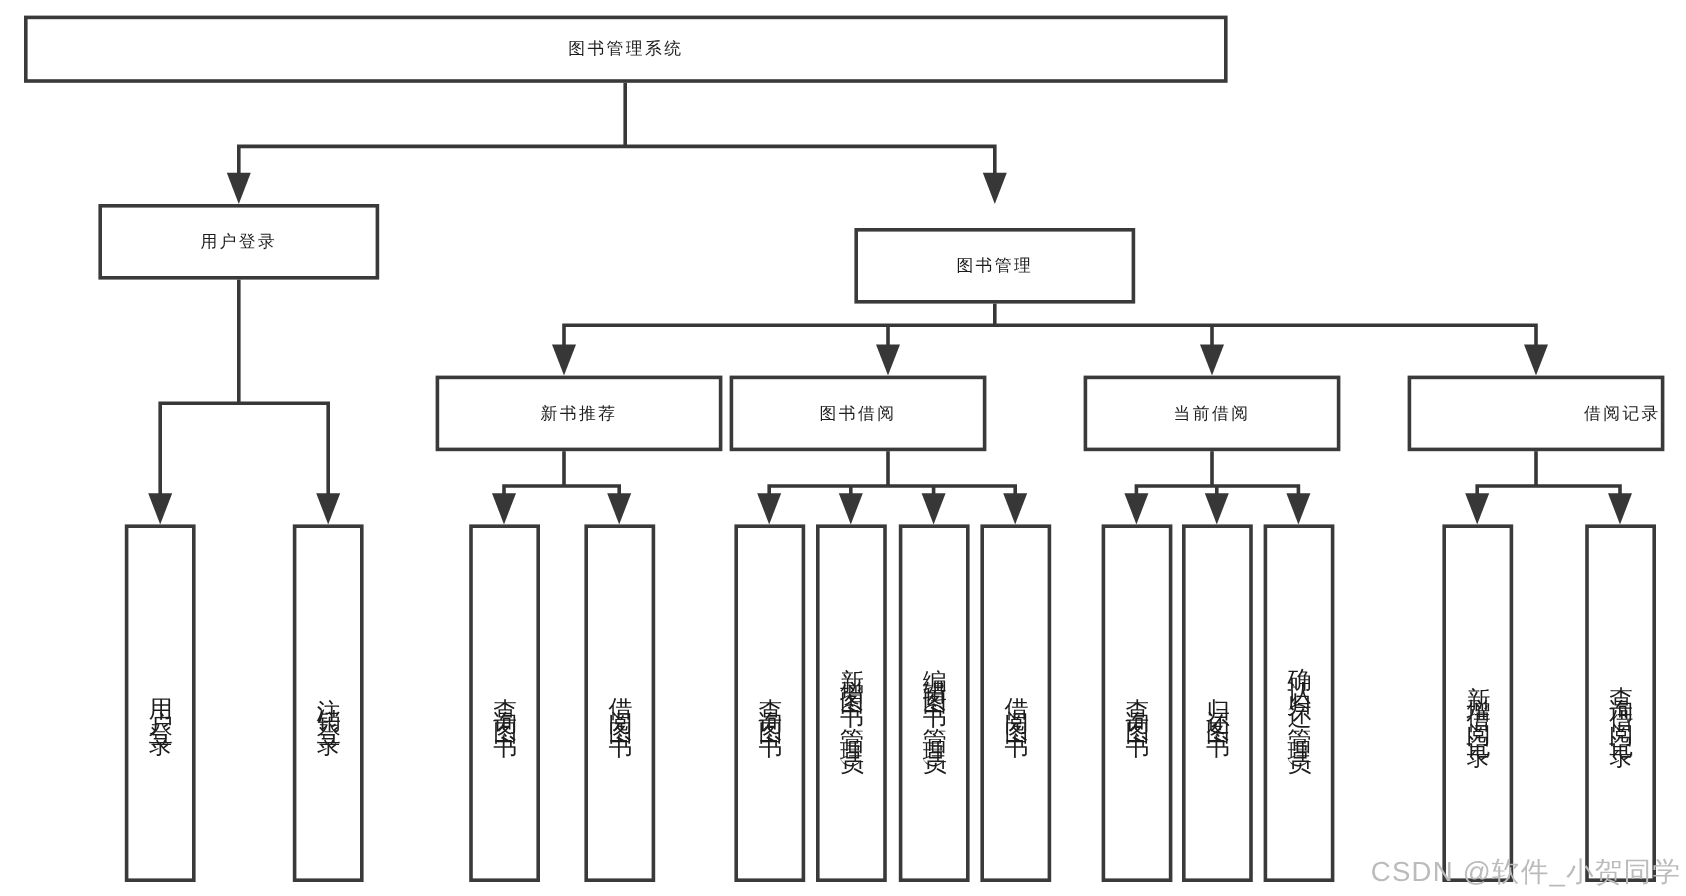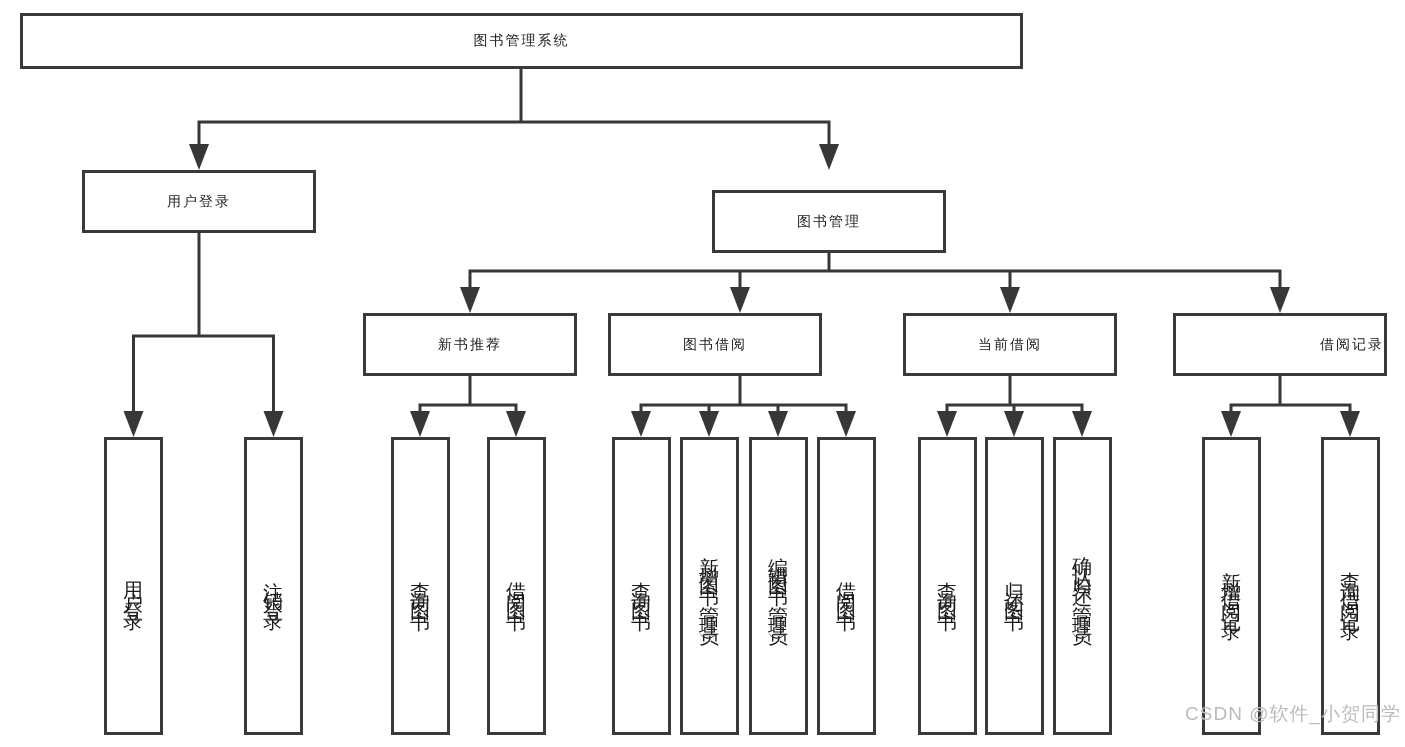--- a/index.html
+++ b/index.html
@@ -61,22 +61,22 @@
   .vnode .vtext{
     writing-mode:vertical-rl;
     text-orientation:mixed;
     letter-spacing:10px;
     line-height:1;
     white-space:nowrap;
   }
   .watermark{
     position:absolute;
     right:4px;
-    bottom:20px;
-    font-size:19px;
+    bottom:5px;
+    font-size:23px;
     color:var(--watermark);
     letter-spacing:1px;
     white-space:nowrap;
   }
 </style>
 </head>
 <body>
 
 <div class="canvas">
 
@@ -120,21 +120,21 @@
     <span>图书管理系统</span>
   </div>
 
   <div class="node hnode" style="left:82px;top:170px;width:234px;">
     <span>用户登录</span>
   </div>
   <div class="node hnode" style="left:712px;top:170px;width:234px;margin-top:20px;">
     <span>图书管理</span>
   </div>
 
-  <div class="node hnode" style="left:363px;top:313px;width:214px;">
+  <div class="node hnode" style="left:363px;top:313px;width:239px;">
     <span>新书推荐</span>
   </div>
   <div class="node hnode" style="left:608px;top:313px;width:214px;">
     <span>图书借阅</span>
   </div>
   <div class="node hnode" style="left:903px;top:313px;width:214px;">
     <span>当前借阅</span>
   </div>
   <div class="node hnode" style="left:1173px;top:313px;width:214px;justify-content:flex-end;">
     <span>借阅记录</span>

